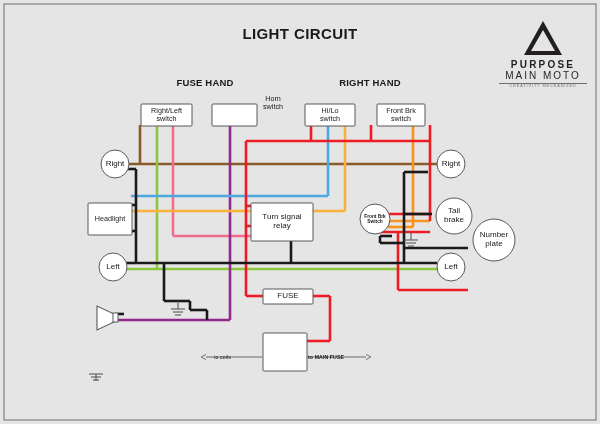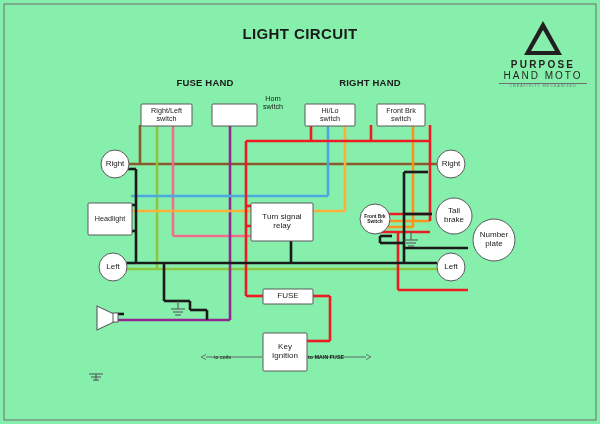--- a/index.html
+++ b/index.html
@@ -1,18 +1,18 @@
 <!DOCTYPE html>
 <html><head>
 <meta charset="utf-8">
 <style>
   html,body{margin:0;padding:0;background:#ffffff;}
   body{width:600px;height:424px;overflow:hidden;
        font-family:"Liberation Sans",sans-serif;color:#1a1a1a;}
-  #stage{position:relative;width:600px;height:424px;background:#86efac;}
+  #stage{position:relative;width:600px;height:424px;background:#e5e5e5;}
   svg#wiring{position:absolute;left:0;top:0;width:600px;height:424px;}
 
   .lbl{position:absolute;}
 
   #title{left:0;top:25px;width:600px;text-align:center;
          font-size:15px;font-weight:bold;letter-spacing:.4px;}
 
   .handlbl{font-size:9.5px;font-weight:bold;letter-spacing:.2px;text-align:center;}
   #lefthand{left:150px;top:77px;width:110px;}
   #righthand{left:315px;top:77px;width:110px;}
@@ -234,24 +234,20 @@
   </div>
 
   <div class="boxlbl" style="left:88px;top:203px;width:44px;height:32px;">Headlight</div>
 
   <div class="boxlbl" style="left:251px;top:203px;width:62px;height:38px;font-size:8px;">
     <span><span>Turn signal</span><br>
           <span>relay</span></span>
   </div>
 
   <div class="boxlbl" style="left:263px;top:289px;width:50px;height:15px;font-size:8px;">FUSE</div>
-  <div class="boxlbl" style="left:263px;top:333px;width:44px;height:38px;font-size:8px;">
-    <span><span>Key</span><br>
-          <span>Ignition</span></span>
-  </div>
 
   <div class="ell" style="left:101px;top:150px;width:28px;height:28px;">Right</div>
   <div class="ell" style="left:99px;top:253px;width:28px;height:28px;">Left</div>
   <div class="ell" style="left:437px;top:150px;width:28px;height:28px;">Right</div>
   <div class="ell" style="left:437px;top:253px;width:28px;height:28px;">Left</div>
 
   <div class="ell" style="left:436px;top:198px;width:36px;height:36px;">
     <span><span>Tail</span><br>
           <span>brake</span></span>
   </div>
@@ -268,18 +264,18 @@
 
   <div class="lbl tiny" id="tocoils">to coils</div>
   <div class="lbl tiny" id="tomain">to MAIN FUSE</div>
 
 
   <div id="logo">
     <svg class="tri" viewBox="0 0 40 36">
       <path d="M20,1 L39,35 L1,35 Z M20,10 L32,31 L8,31 Z" fill="#231f20" fill-rule="evenodd"></path>
     </svg>
     <div class="l1">PURPOSE</div>
-    <div class="l2">HAND MOTO</div>
+    <div class="l2">MAIN MOTO</div>
     <div class="rule"></div>
     <div class="l3">CREATIVITY MECHANIZED</div>
   </div>
 
 </div>
 
 </body></html>

